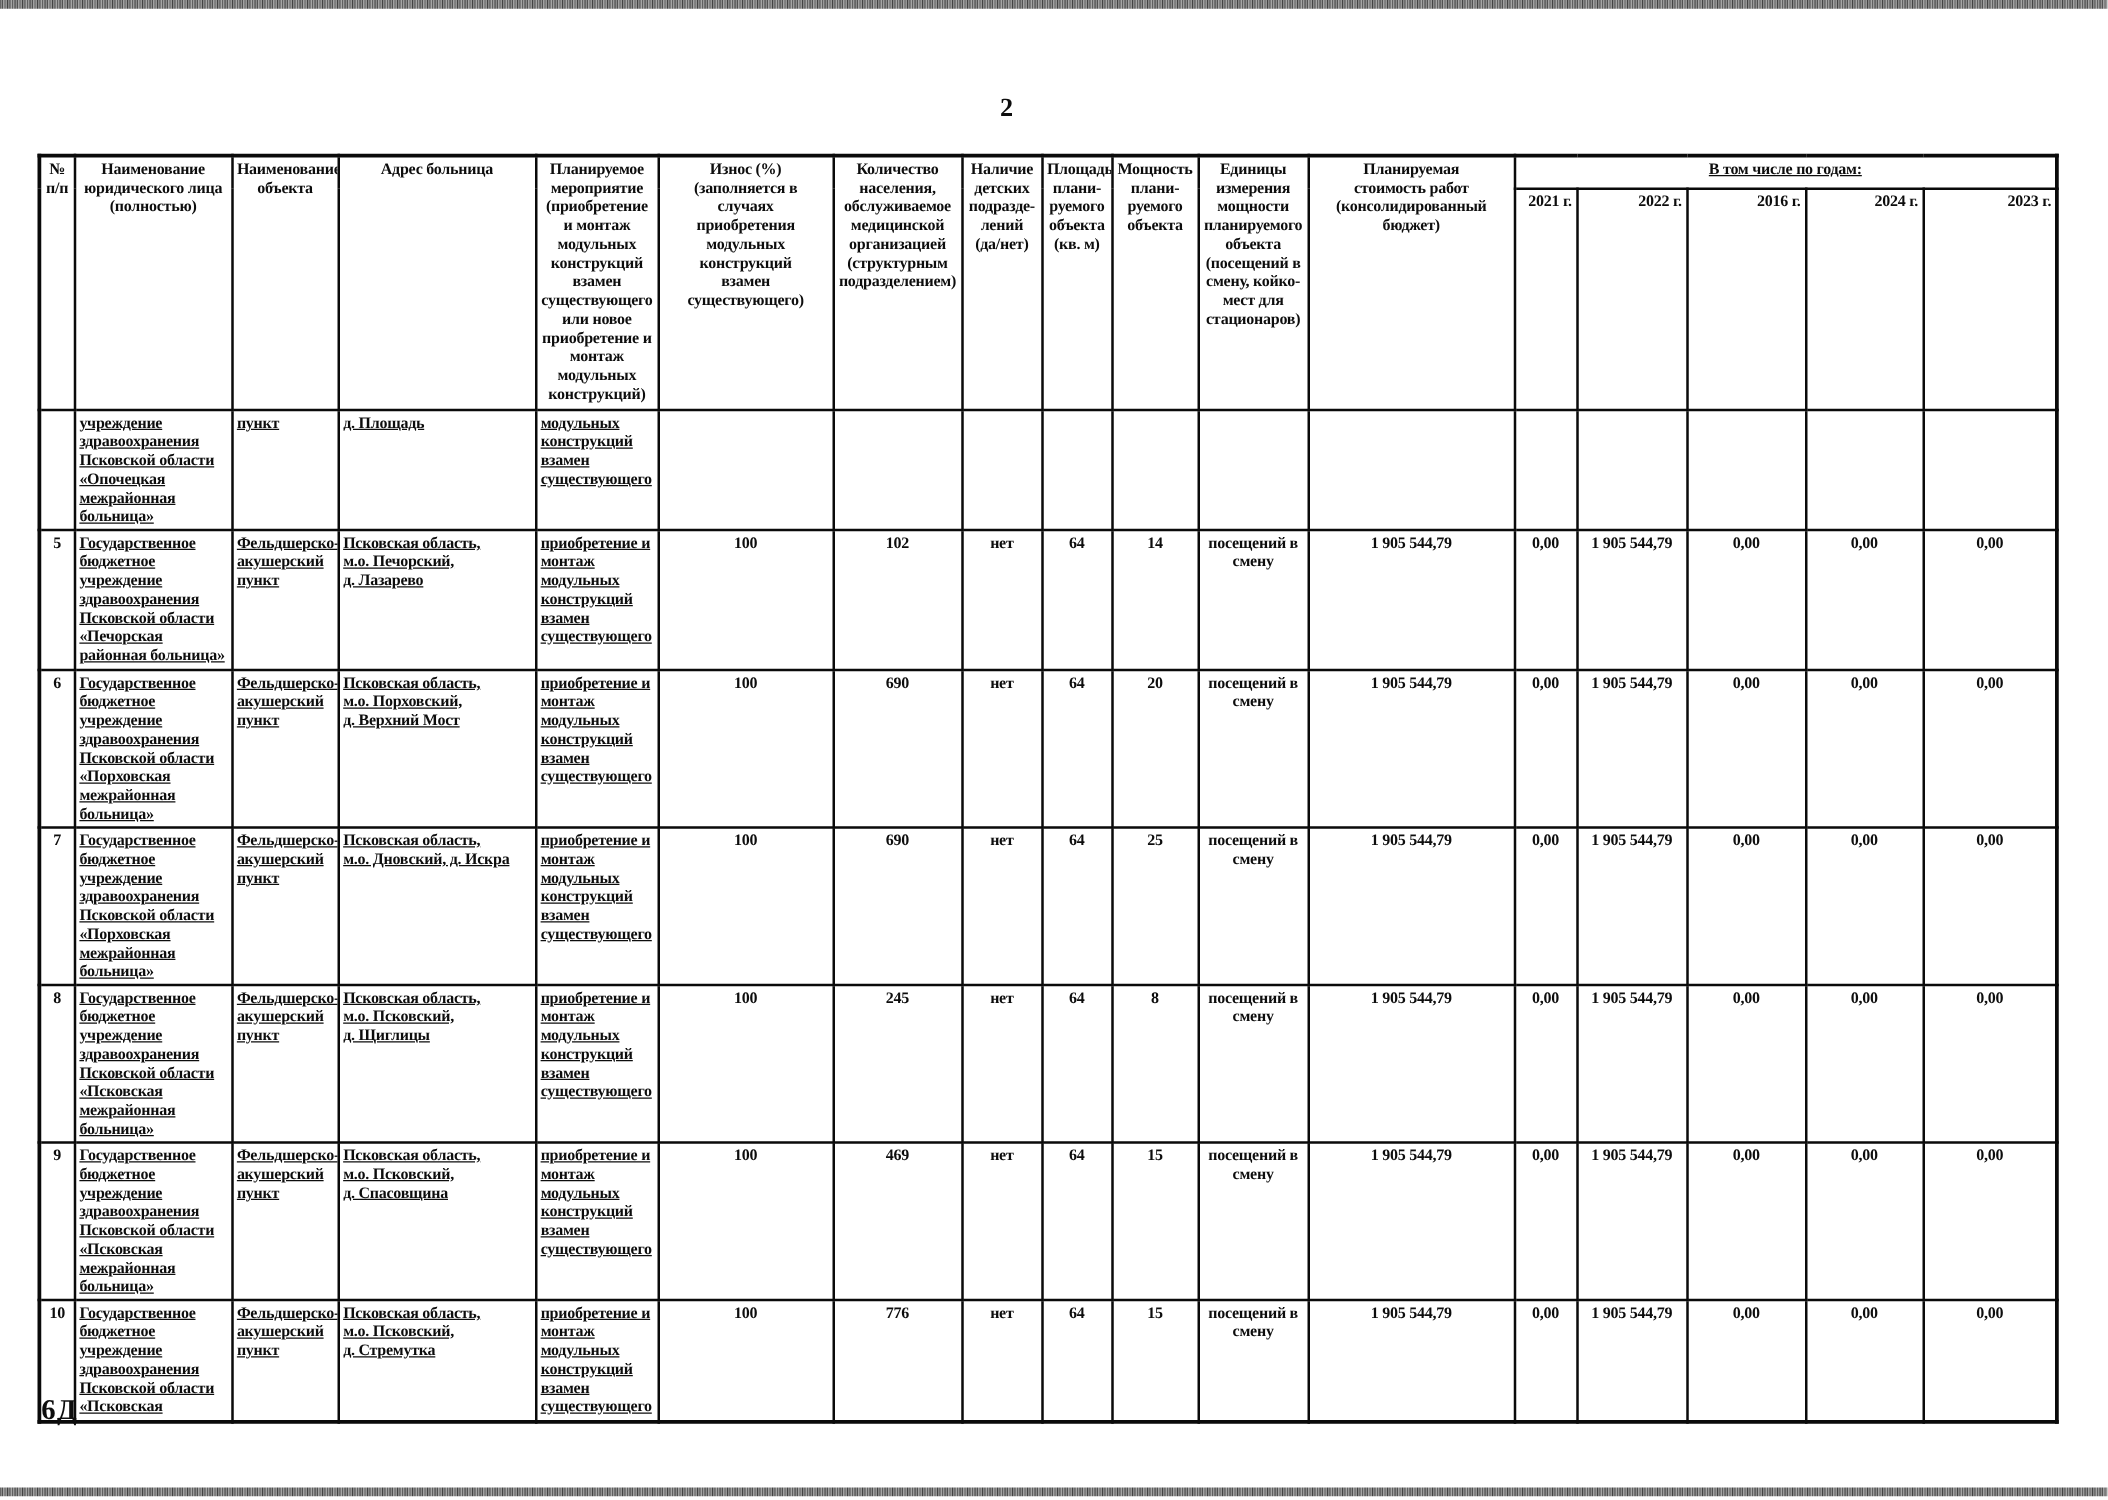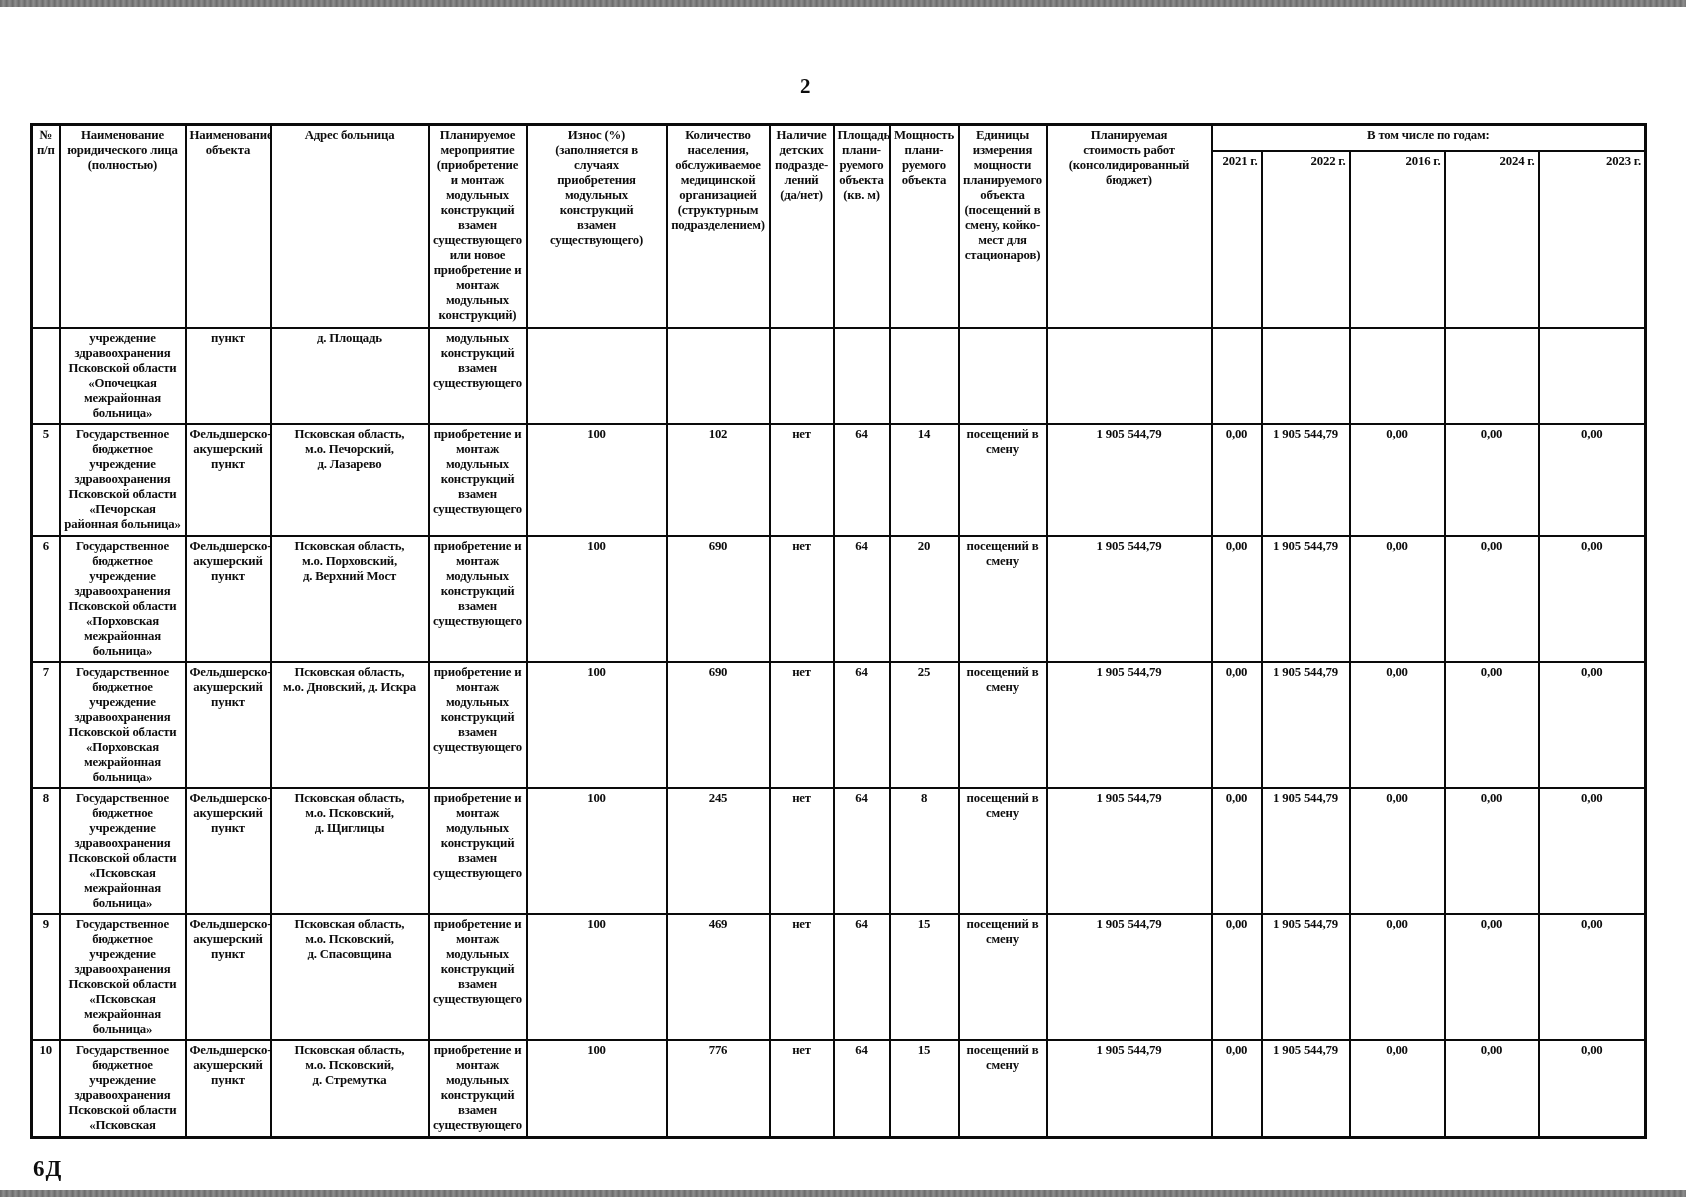--- a/index.html
+++ b/index.html
@@ -14,41 +14,41 @@
     opacity:.85;
   }
   .noise-top{top:0;}
   .noise-bottom{bottom:3px;}
   .page-number{
     position:absolute;left:800px;top:74px;
     font-size:21px;font-weight:bold;
   }
   .footer-note{
     position:absolute;left:33px;top:1115px;
-    font-size:23px;font-weight:bold;letter-spacing:1px;margin-top:41px;
+    font-size:23px;font-weight:bold;letter-spacing:1px;
   }
   table.tbl{
     position:absolute;left:30px;top:123px;width:1614px;
     border-collapse:collapse;table-layout:fixed;
     font-family:"Liberation Serif","DejaVu Serif",serif;
     font-size:12.8px;line-height:15px;font-weight:bold;letter-spacing:-0.2px;
   }
   .tbl th,.tbl td{
     border:2px solid #0a0a0a;
     padding:2px 3px;
     vertical-align:top;
     white-space:pre-line;
     overflow:hidden;
   }
   .tbl{border:3px solid #0a0a0a;}
   .tbl th{text-align:center;font-weight:bold;}
-  .th-byyears{height:20px;vertical-align:middle;}
+  .th-byyears{height:20px;vertical-align:middle;text-decoration:underline;}
   .hr2 th{height:171px;text-align:right;}
   .tbl td{text-align:center;}
-  .tbl td.c1,.tbl td.c2,.tbl td.c3,.tbl td.c4{text-align:center;}
+  .tbl td.c1,.tbl td.c2,.tbl td.c3,.tbl td.c4{text-align:left;text-decoration:underline;}
 </style>
 </head>
 <body>
 
 <div class="page">
 
   <div class="noise-band noise-top"></div>
 
   <div class="page-number">2</div>
 

